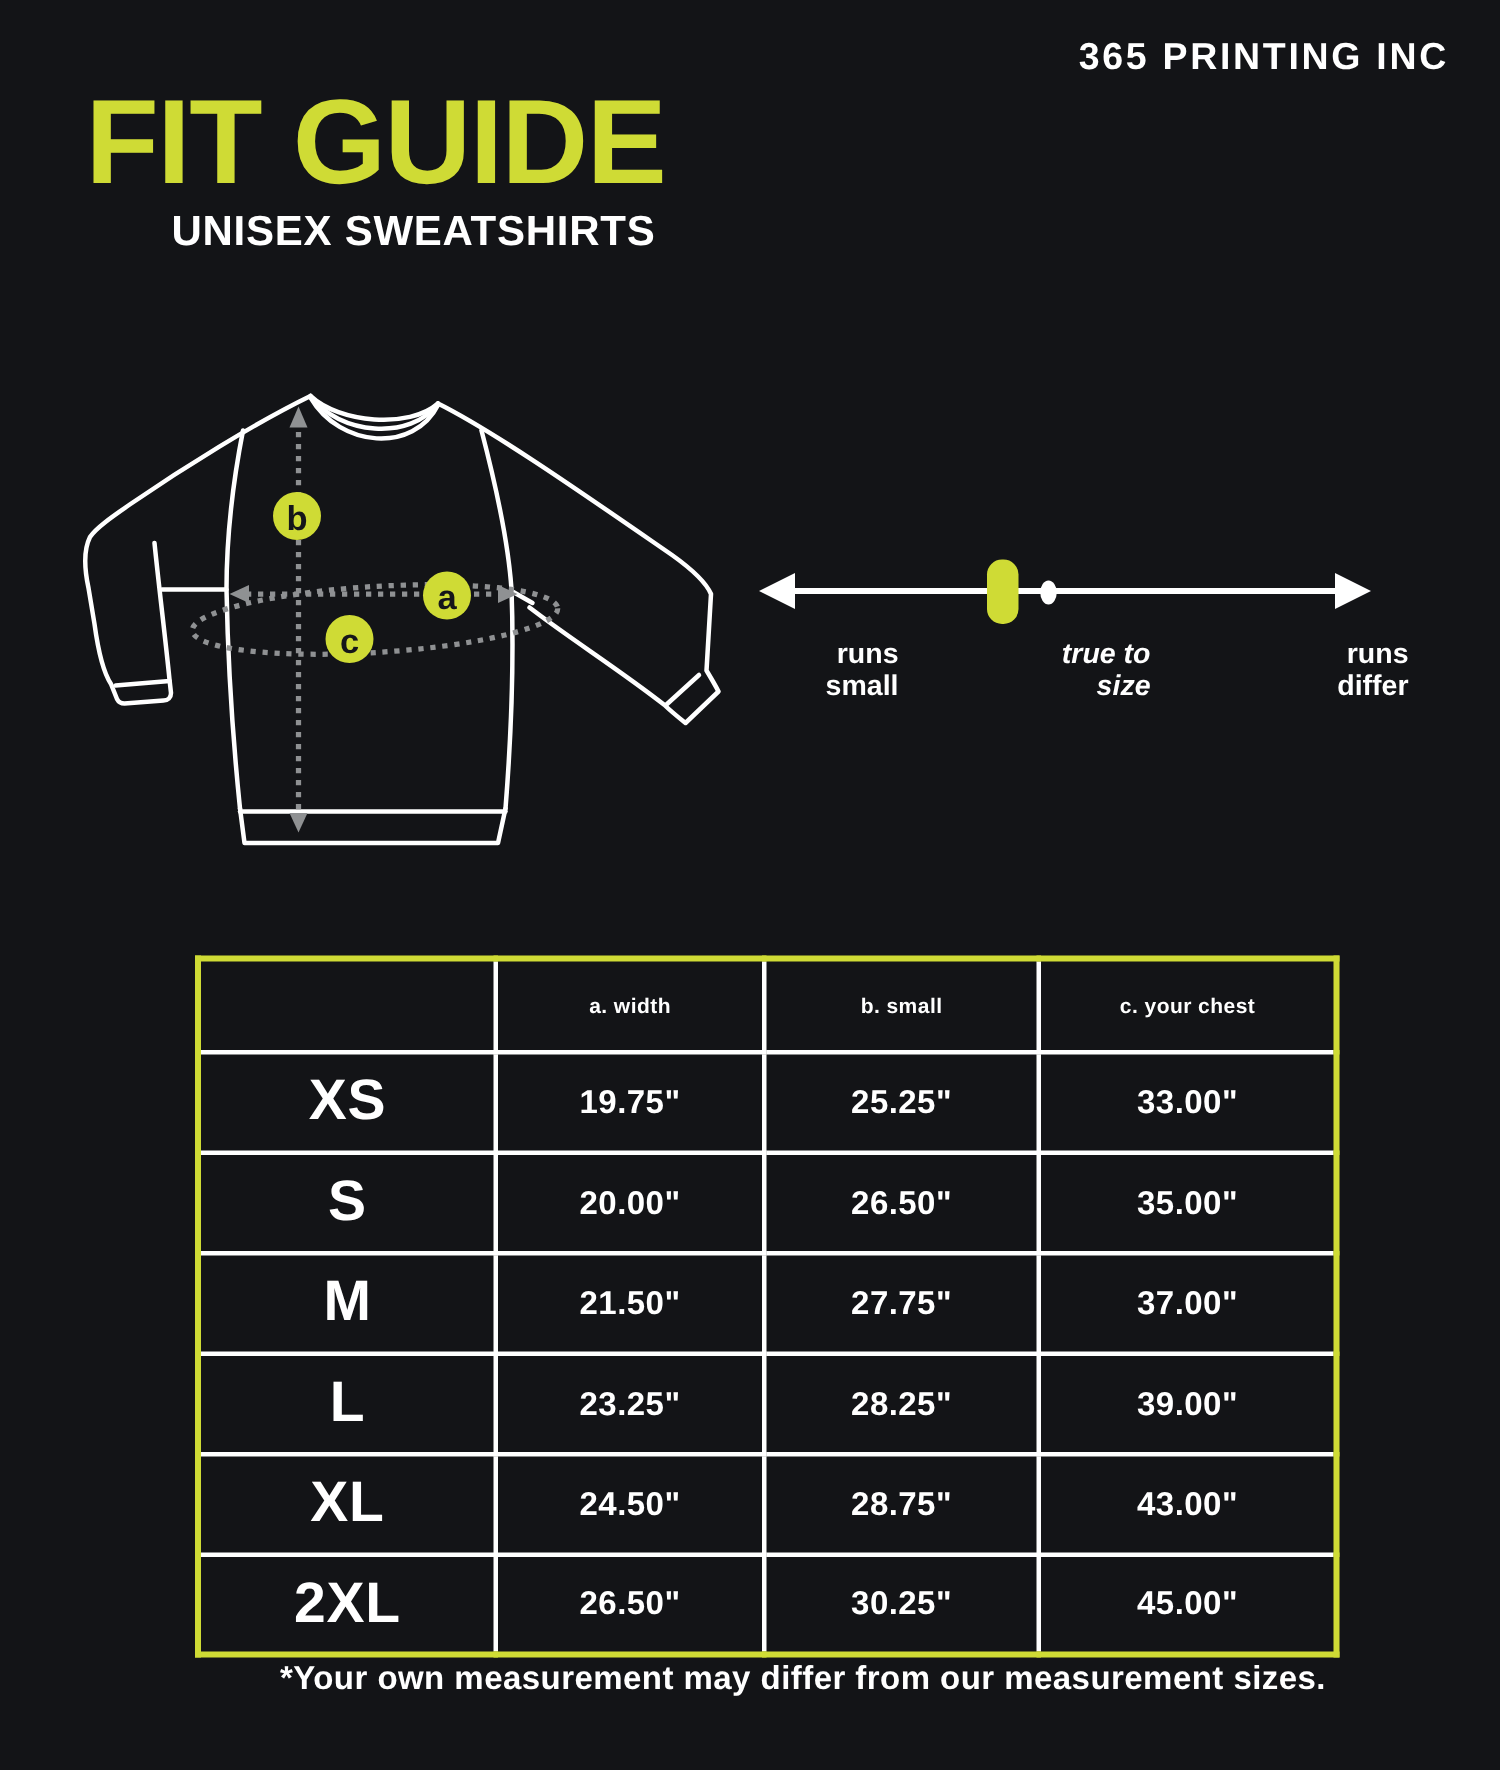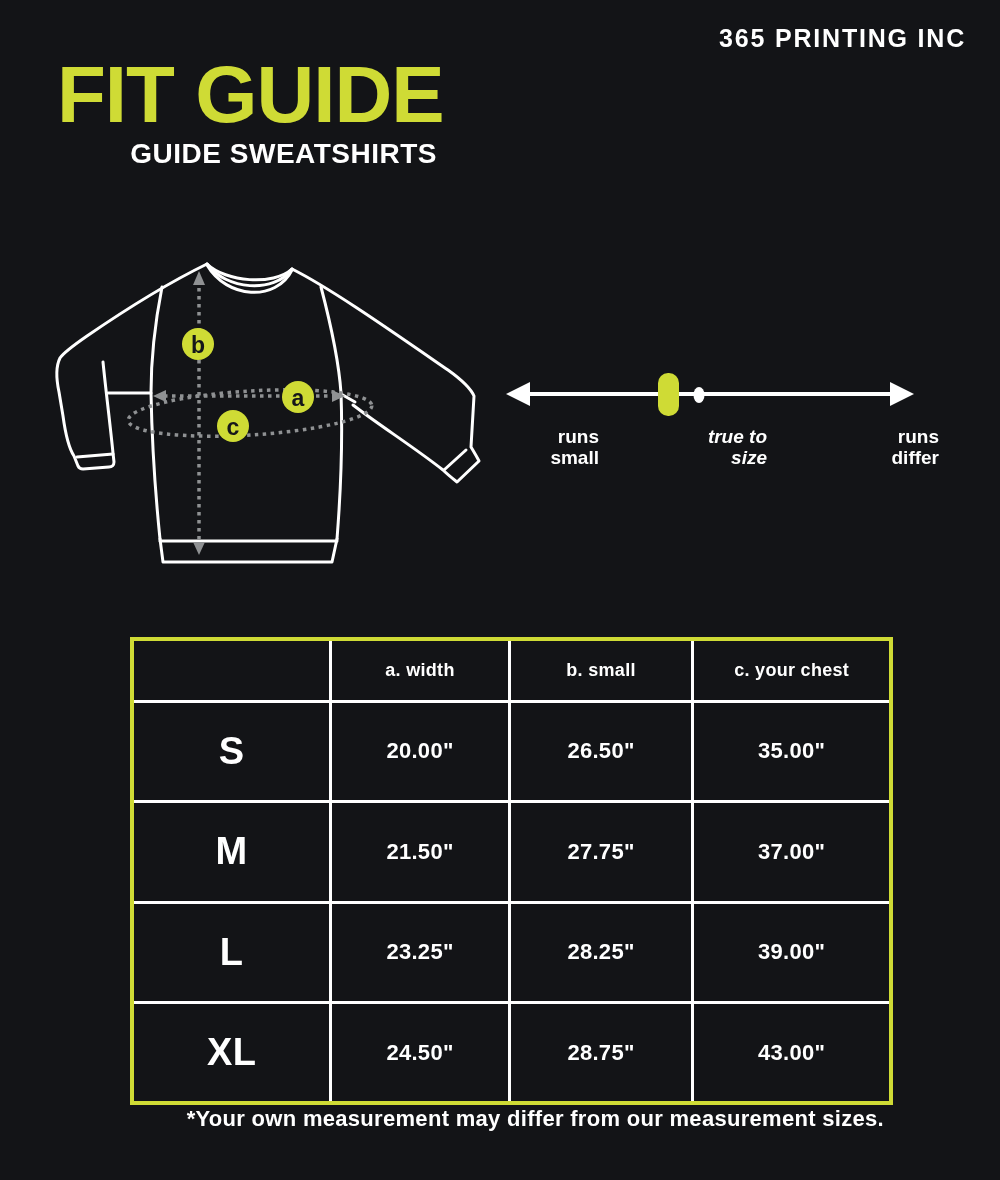--- a/index.html
+++ b/index.html
@@ -47,36 +47,36 @@
     border-collapse:collapse;table-layout:fixed;
     border:4px solid var(--accent);
   }
   .size-table th,.size-table td{
     border:3px solid #ffffff;
     text-align:center;vertical-align:middle;padding:0;
     color:var(--fg);
   }
   .size-table thead tr{height:62px;}
   .size-table tbody tr{height:67px;}
-  .size-table th{font-size:18px;font-weight:bold;letter-spacing:.3px;}
+  .size-table th{font-size:14px;font-weight:bold;letter-spacing:.3px;}
   .size-table td.size-cell{font-size:38px;font-weight:bold;letter-spacing:.5px;}
   .size-table td.val-cell{font-size:22px;font-weight:bold;letter-spacing:.3px;}
   .footnote{
     position:absolute;left:16px;top:1106px;width:868px;
     text-align:right;font-size:22px;font-weight:bold;letter-spacing:.3px;
   }
 </style>
 </head>
 <body>
 
 <div class="brand">365 PRINTING INC</div>
 
 <div class="title-block">
   <h1 class="title">FIT GUIDE</h1>
-  <div class="subtitle">GUIDE SWEATSHIRTS</div>
+  <div class="subtitle">UNISEX SWEATSHIRTS</div>
 </div>
 
 <svg class="sweatshirt-svg" width="480" height="360" viewBox="0 0 480 360">
   <g fill="none" stroke="#ffffff" stroke-width="3" stroke-linecap="round" stroke-linejoin="round">
 
     <path d="M 177,24 C 140,42 92,72 57,96 C 44,105 34,112 30,118 C 26,126 26,138 29,152 L 33,176 C 36,198 40,210 44,216 L 48,226 C 49,228 51,229 53,229 L 79,227 C 82,227 84,225 84,222 L 83,213 C 80,183 76,152 73,122"></path>
     <path d="M 47,217 L 83,214"></path>
     <path d="M 132,47 C 124,88 121,122 121,153 C 122,206 126,260 130,299"></path>
     <path d="M 78,153 L 121,153"></path>
 
@@ -148,20 +148,26 @@
   <thead>
     <tr>
       <th></th>
       <th>a. width</th>
       <th>b. small</th>
       <th>c. your chest</th>
     </tr>
   </thead>
   <tbody>
     <tr>
+      <td class="size-cell">XS</td>
+      <td class="val-cell">19.75"</td>
+      <td class="val-cell">25.25"</td>
+      <td class="val-cell">33.00"</td>
+    </tr>
+    <tr>
       <td class="size-cell">S</td>
       <td class="val-cell">20.00"</td>
       <td class="val-cell">26.50"</td>
       <td class="val-cell">35.00"</td>
     </tr>
     <tr>
       <td class="size-cell">M</td>
       <td class="val-cell">21.50"</td>
       <td class="val-cell">27.75"</td>
       <td class="val-cell">37.00"</td>
@@ -171,16 +177,22 @@
       <td class="val-cell">23.25"</td>
       <td class="val-cell">28.25"</td>
       <td class="val-cell">39.00"</td>
     </tr>
     <tr>
       <td class="size-cell">XL</td>
       <td class="val-cell">24.50"</td>
       <td class="val-cell">28.75"</td>
       <td class="val-cell">43.00"</td>
     </tr>
+    <tr>
+      <td class="size-cell">2XL</td>
+      <td class="val-cell">26.50"</td>
+      <td class="val-cell">30.25"</td>
+      <td class="val-cell">45.00"</td>
+    </tr>
   </tbody>
 </table>
 
 <div class="footnote">*Your own measurement may differ from our measurement sizes.</div>
 
 </body></html>

